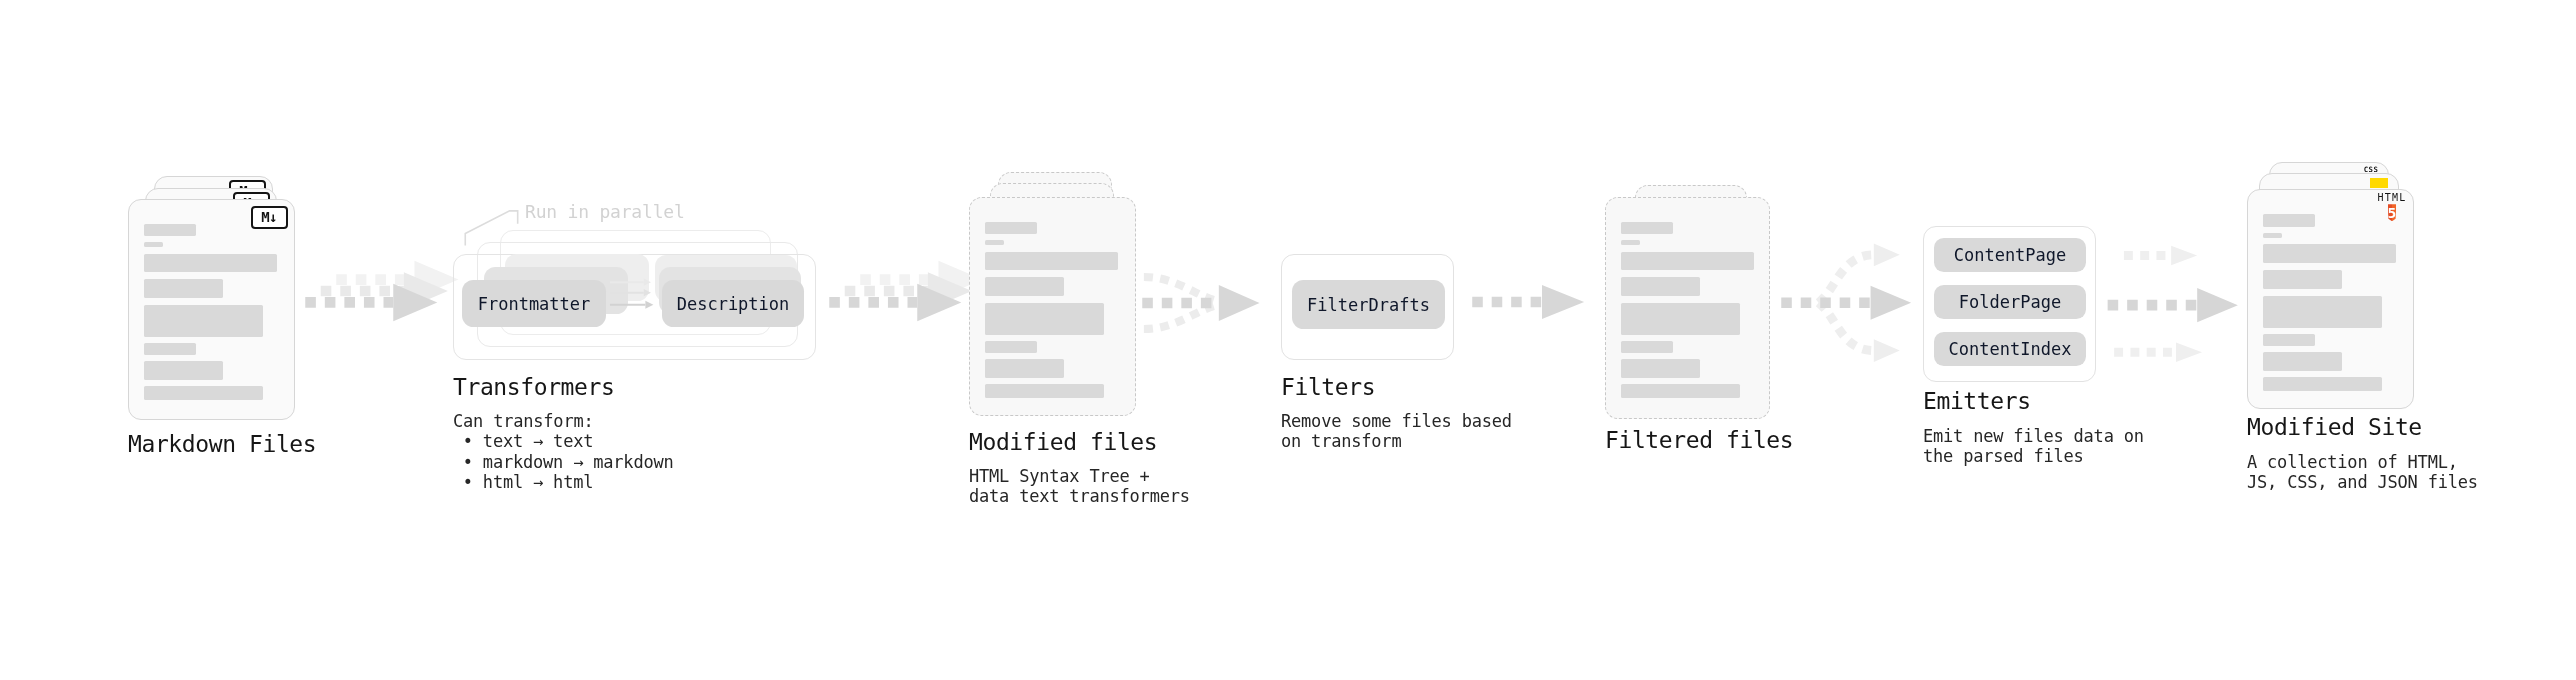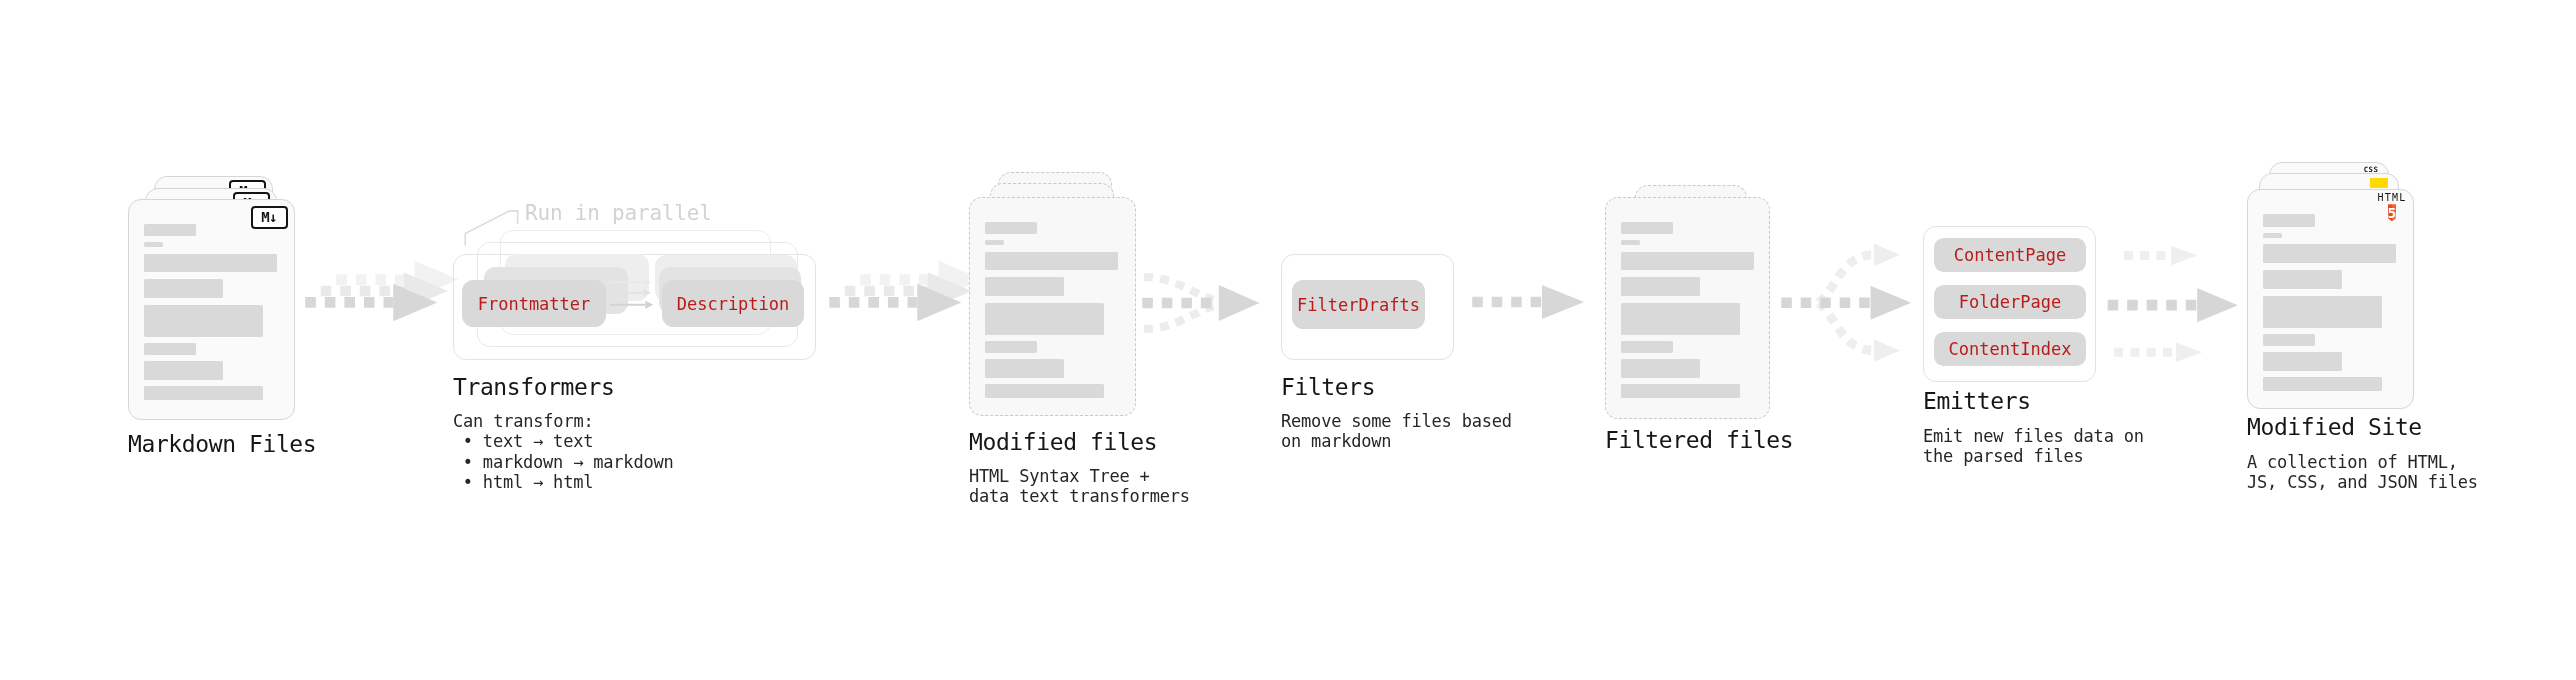--- a/index.html
+++ b/index.html
@@ -28,31 +28,31 @@
                 background:linear-gradient(90deg,#e44d26 50%,#f16529 50%);
                 clip-path:polygon(0 0,100% 0,91% 86%,50% 100%,9% 86%);}
   .css-icon{position:absolute;right:9.8px;top:3.3px;text-align:center;}
   .css-label{display:block;font-size:7.3px;font-weight:bold;letter-spacing:0.4px;color:#141414;line-height:7.3px;}
   .css-bar{width:14.6px;height:2.4px;background:#2b6bf3;margin:0.8px auto 0;}
   .js-icon{position:absolute;right:9.8px;top:4.1px;width:18px;height:9.8px;background:#ffd900;}
 
   
   .tbox{position:absolute;border-radius:13px;box-sizing:border-box;background:transparent;}
   .pill{position:absolute;background:#d9d9d9;border-radius:11.4px;display:flex;align-items:center;
-        justify-content:center;font-size:17px;color:#b91c1c;box-sizing:border-box;white-space:nowrap;}
+        justify-content:center;font-size:17px;color:#0f172a;box-sizing:border-box;white-space:nowrap;}
   .pill.ghost1{background:#e3e3e3;}
   .pill.ghost2{background:#eeeeee;}
 
   .panel{position:absolute;background:#ffffff;border:1.6px solid #e2e2e2;border-radius:13px;box-sizing:border-box;}
 
   
   .stage-title{position:absolute;font-size:23px;letter-spacing:-0.4px;color:#161616;white-space:nowrap;}
   .stage-desc{position:absolute;font-size:17px;line-height:20.3px;letter-spacing:-0.2px;color:#262626;white-space:nowrap;}
   .stage-desc .indent{padding-left:9.8px;}
-  .annotation{position:absolute;font-size:21px;color:#d2d2d2;white-space:nowrap;letter-spacing:-0.2px;}
+  .annotation{position:absolute;font-size:18px;color:#d2d2d2;white-space:nowrap;letter-spacing:-0.2px;}
 </style>
 </head>
 <body>
 
 <div id="canvas">
 
   <div>
     <div class="file-card" style="left:154px;top:176px;width:119px;height:49px">
       <span class="md-icon peek">M↓</span>
     </div>
@@ -161,25 +161,25 @@
 
   <svg class="abs" style="left:1139px;top:267px" width="127" height="72" viewBox="0 0 156 88">
     <path d="M 6,12 C 48,12 72,38 100,42" fill="none" stroke="#ececec" stroke-width="10" stroke-dasharray="11 9"></path>
     <path d="M 6,76 C 48,76 72,50 100,46" fill="none" stroke="#ececec" stroke-width="10" stroke-dasharray="11 9"></path>
     <line x1="4" y1="44" x2="98" y2="44" stroke="#d7d7d7" stroke-width="13" stroke-dasharray="13 11"></line>
     <polygon points="98,22 148,44 98,66" fill="#d7d7d7"></polygon>
   </svg>
 
   <div>
     <div class="panel" style="left:1281px;top:254px;width:173px;height:106px"></div>
-    <div class="pill" style="left:1292px;top:280px;width:133px;height:49px">FilterDrafts</div>
+    <div class="pill" style="left:1292px;top:280px;width:153px;height:49px">FilterDrafts</div>
     <div class="stage-title" style="left:1281px;top:374px">Filters</div>
     <div class="stage-desc" style="left:1281px;top:411px">
       <div>Remove some files based</div>
-      <div>on markdown</div>
+      <div>on transform</div>
     </div>
   </div>
 
   <svg class="abs" style="left:1469px;top:276px" width="120" height="52" viewBox="0 0 148 64">
     <line x1="4" y1="32" x2="90" y2="32" stroke="#d7d7d7" stroke-width="13" stroke-dasharray="13 11"></line>
     <polygon points="90,11 142,32 90,53" fill="#d7d7d7"></polygon>
   </svg>
 
   <div>
     <div class="file-card dashed" style="left:1635px;top:185px;width:112px;height:41px"></div>

